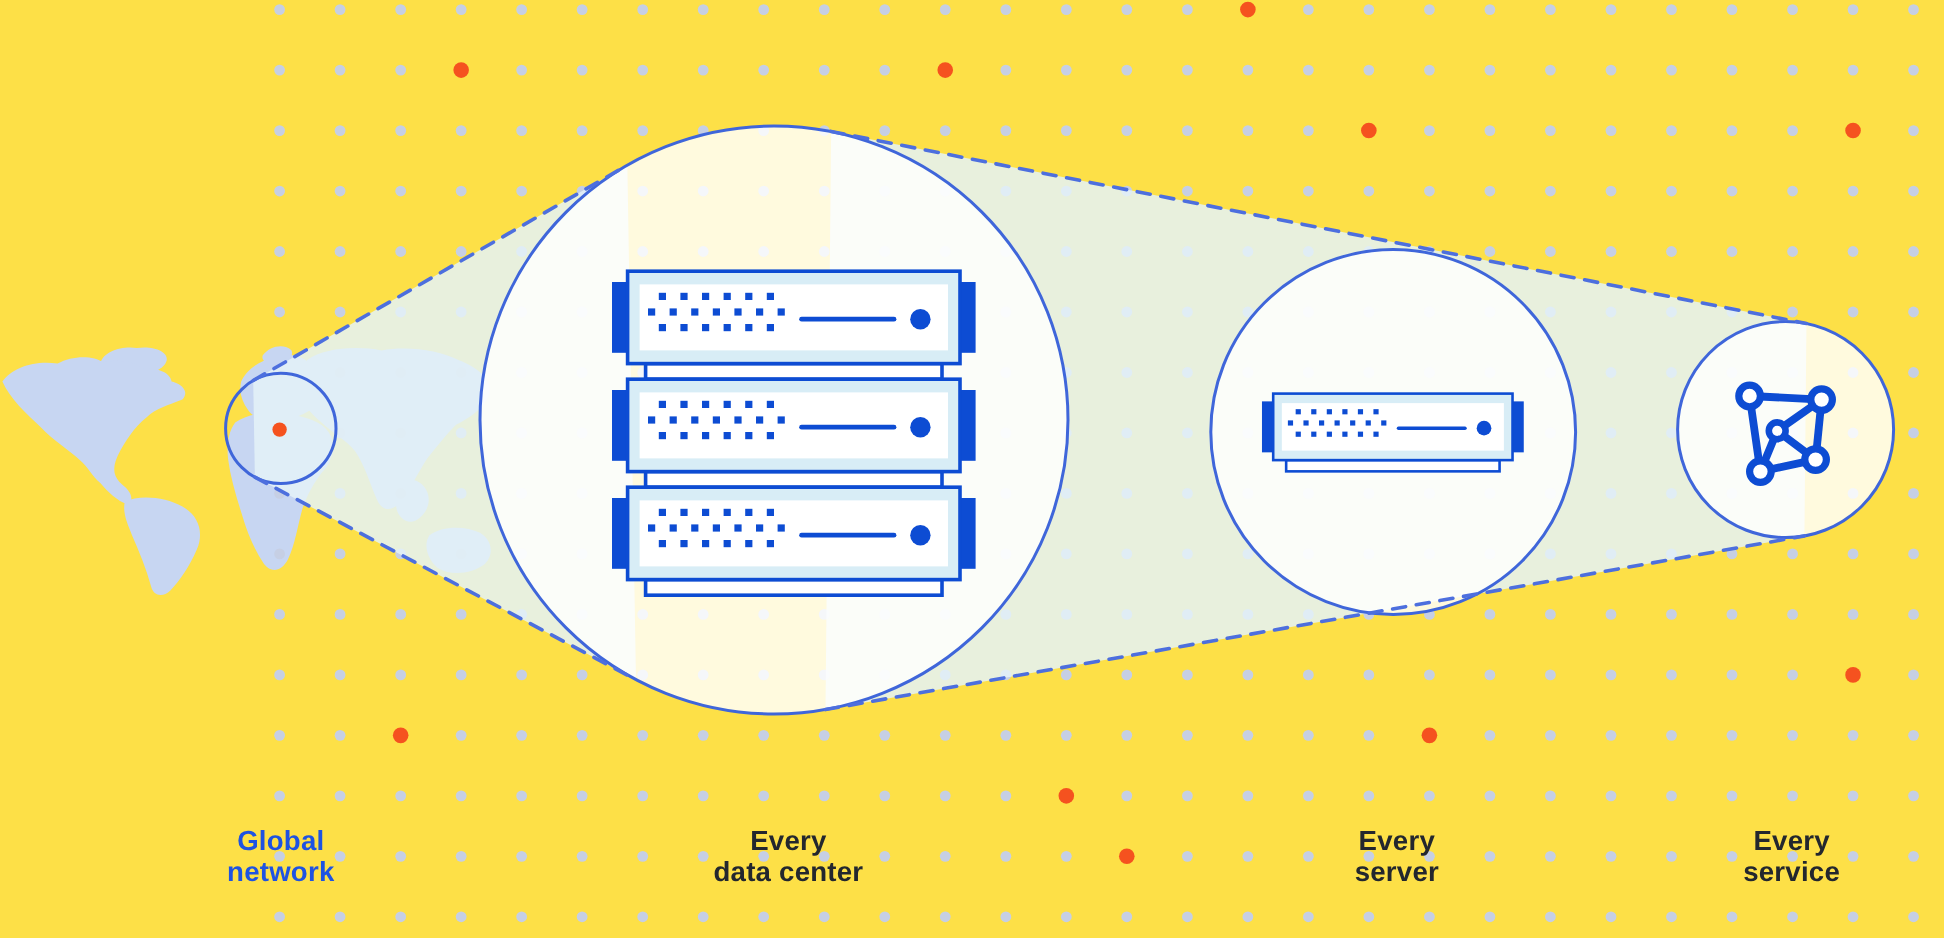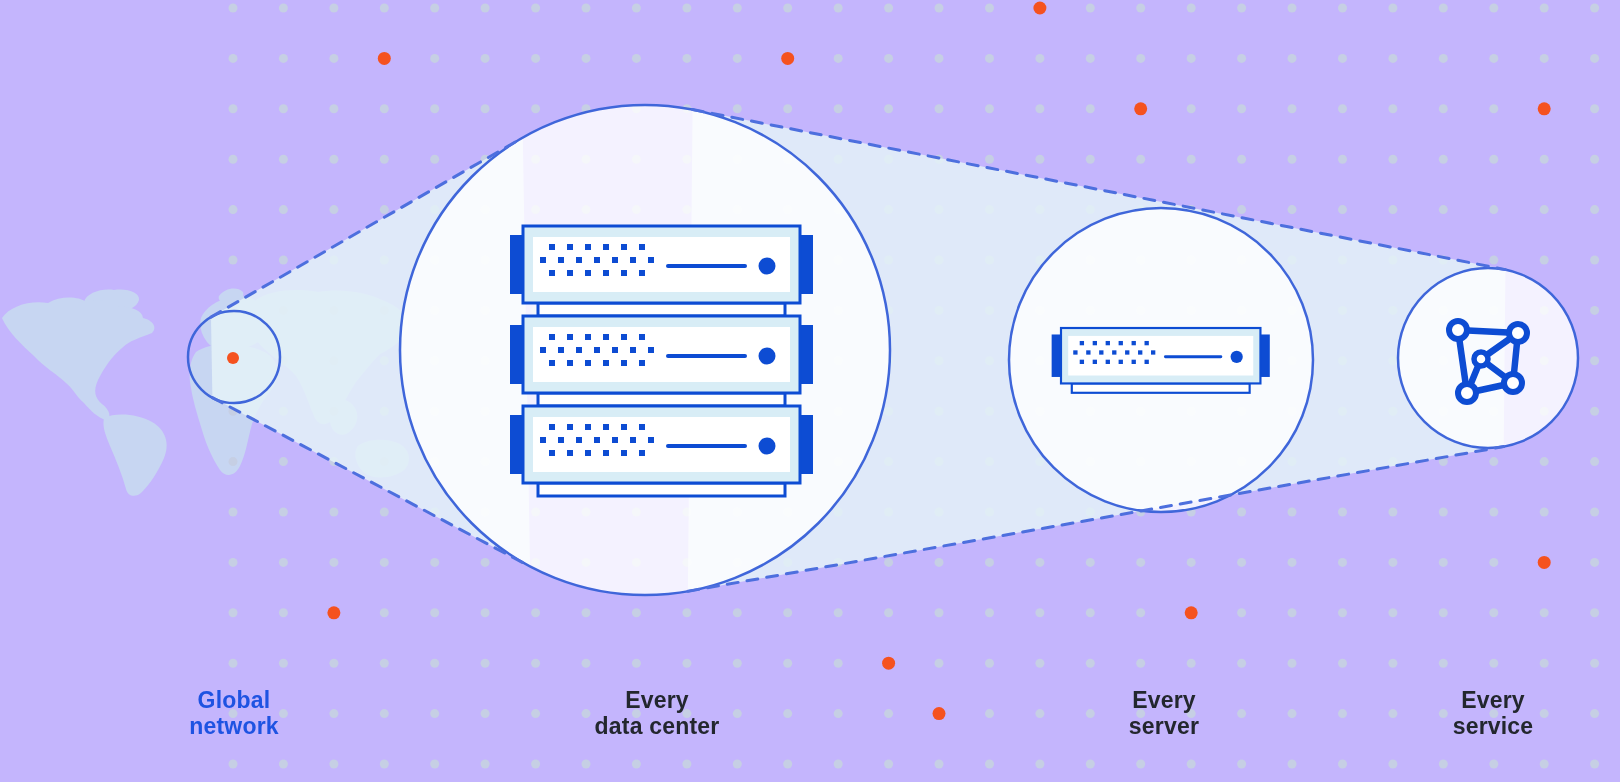--- a/index.html
+++ b/index.html
@@ -1,21 +1,21 @@
 <!DOCTYPE html>
 <html style="--server-blue: #0d4cd3; --server-fill-light: #d8edf6; --circle-stroke: #3f66da; --dash-blue: #4d6fde; --beam-fill: #e4f2f8; --dot-gray: #c6cfe4; --dot-orange: #f5521f; --map-fill: #c7d6f2; --label-dark: #23272e; --label-blue: #1e53e2;"><head>
 <meta charset="utf-8">
 <style>
   :root{
     --server-blue:#0d4cd3; --server-fill-light:#d8edf6; --circle-stroke:#3f66da;
     --dash-blue:#4d6fde; --beam-fill:#e4f2f8; --dot-gray:#c6cfe4; --dot-orange:#f5521f;
     --map-fill:#c7d6f2; --label-dark:#23272e; --label-blue:#1e53e2;
   }
   html,body{margin:0;padding:0;background:#fff;}
-  #stage{position:relative;width:1620px;height:782px;overflow:hidden;background:#c4b5fd;
+  #stage{position:relative;width:1620px;height:782px;overflow:hidden;background:#fde047;
          font-family:"Liberation Sans",sans-serif;}
   #scene{position:absolute;left:0;top:0;}
   .bg-dot{fill:var(--dot-gray);}
   .bg-dot.orange{fill:var(--dot-orange);}
   .beam{fill:var(--beam-fill);fill-opacity:.85;stroke:none;}
   .zoom-circle{fill:#ffffff;fill-opacity:.82;stroke:var(--circle-stroke);stroke-width:2.5;}
   .map-circle{fill:none;stroke:var(--circle-stroke);stroke-width:2.5;}
   .dash-line{stroke:var(--dash-blue);stroke-width:3;stroke-dasharray:11 9;fill:none;stroke-linecap:round;}
   .map-land{fill:var(--map-fill);}
   .marker{fill:var(--dot-orange);}

